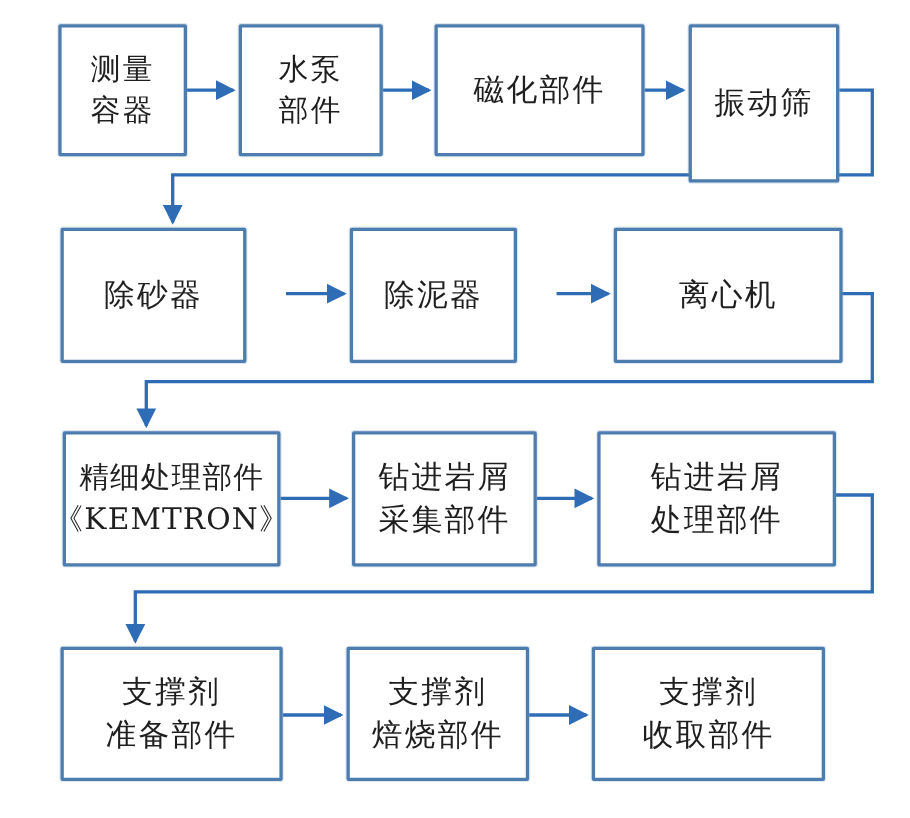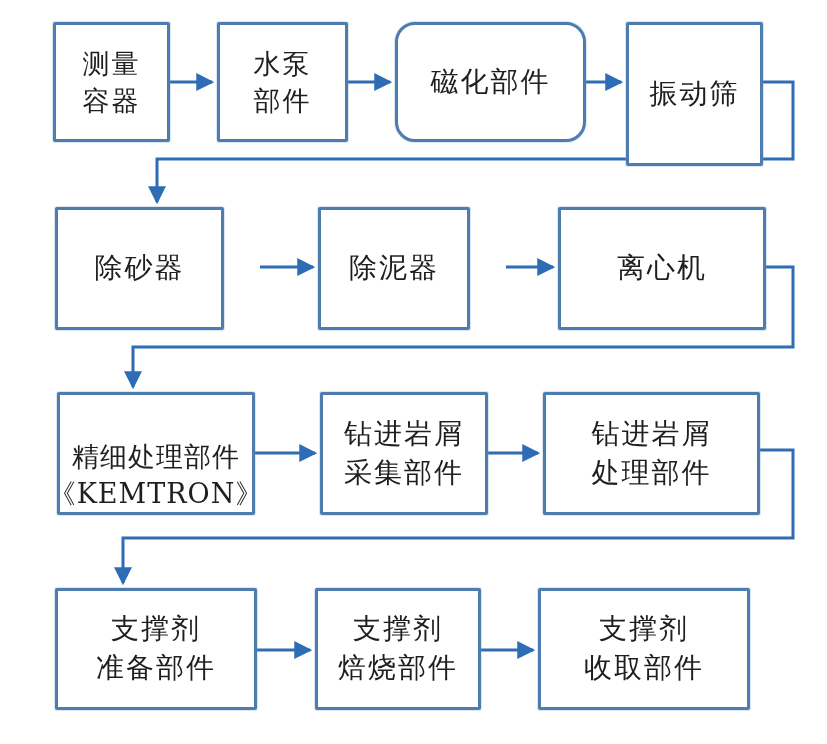--- a/index.html
+++ b/index.html
@@ -75,38 +75,38 @@
   </svg>
 
   <div class="node small" style="left:53px;top:22px;width:117px;height:120px;">
     <span class="lbl">测量
 容器</span>
   </div>
   <div class="node small" style="left:217px;top:22px;width:131px;height:120px;">
     <span class="lbl">水泵
 部件</span>
   </div>
-  <div class="node" style="left:395px;top:22px;width:191px;height:120px;border-radius:20px;">
+  <div class="node" style="left:395px;top:22px;width:191px;height:120px;">
     <span class="lbl">磁化部件</span>
   </div>
   <div class="node" style="left:626px;top:22px;width:137px;height:144px;">
     <span class="lbl">振动筛</span>
   </div>
 
   <div class="node" style="left:55px;top:207px;width:169px;height:123px;">
     <span class="lbl">除砂器</span>
   </div>
   <div class="node" style="left:318px;top:207px;width:152px;height:123px;">
     <span class="lbl">除泥器</span>
   </div>
   <div class="node" style="left:558px;top:207px;width:208px;height:123px;">
     <span class="lbl">离心机</span>
   </div>
 
-  <div class="node kemtron" style="left:57px;top:392px;width:198px;height:123px;align-items:flex-end;">
+  <div class="node kemtron" style="left:57px;top:392px;width:198px;height:123px;">
     <span class="lbl">精细处理部件
 《KEMTRON》</span>
   </div>
   <div class="node" style="left:320px;top:392px;width:168px;height:123px;">
     <span class="lbl">钻进岩屑
 采集部件</span>
   </div>
   <div class="node" style="left:543px;top:392px;width:217px;height:123px;">
     <span class="lbl">钻进岩屑
 处理部件</span>

